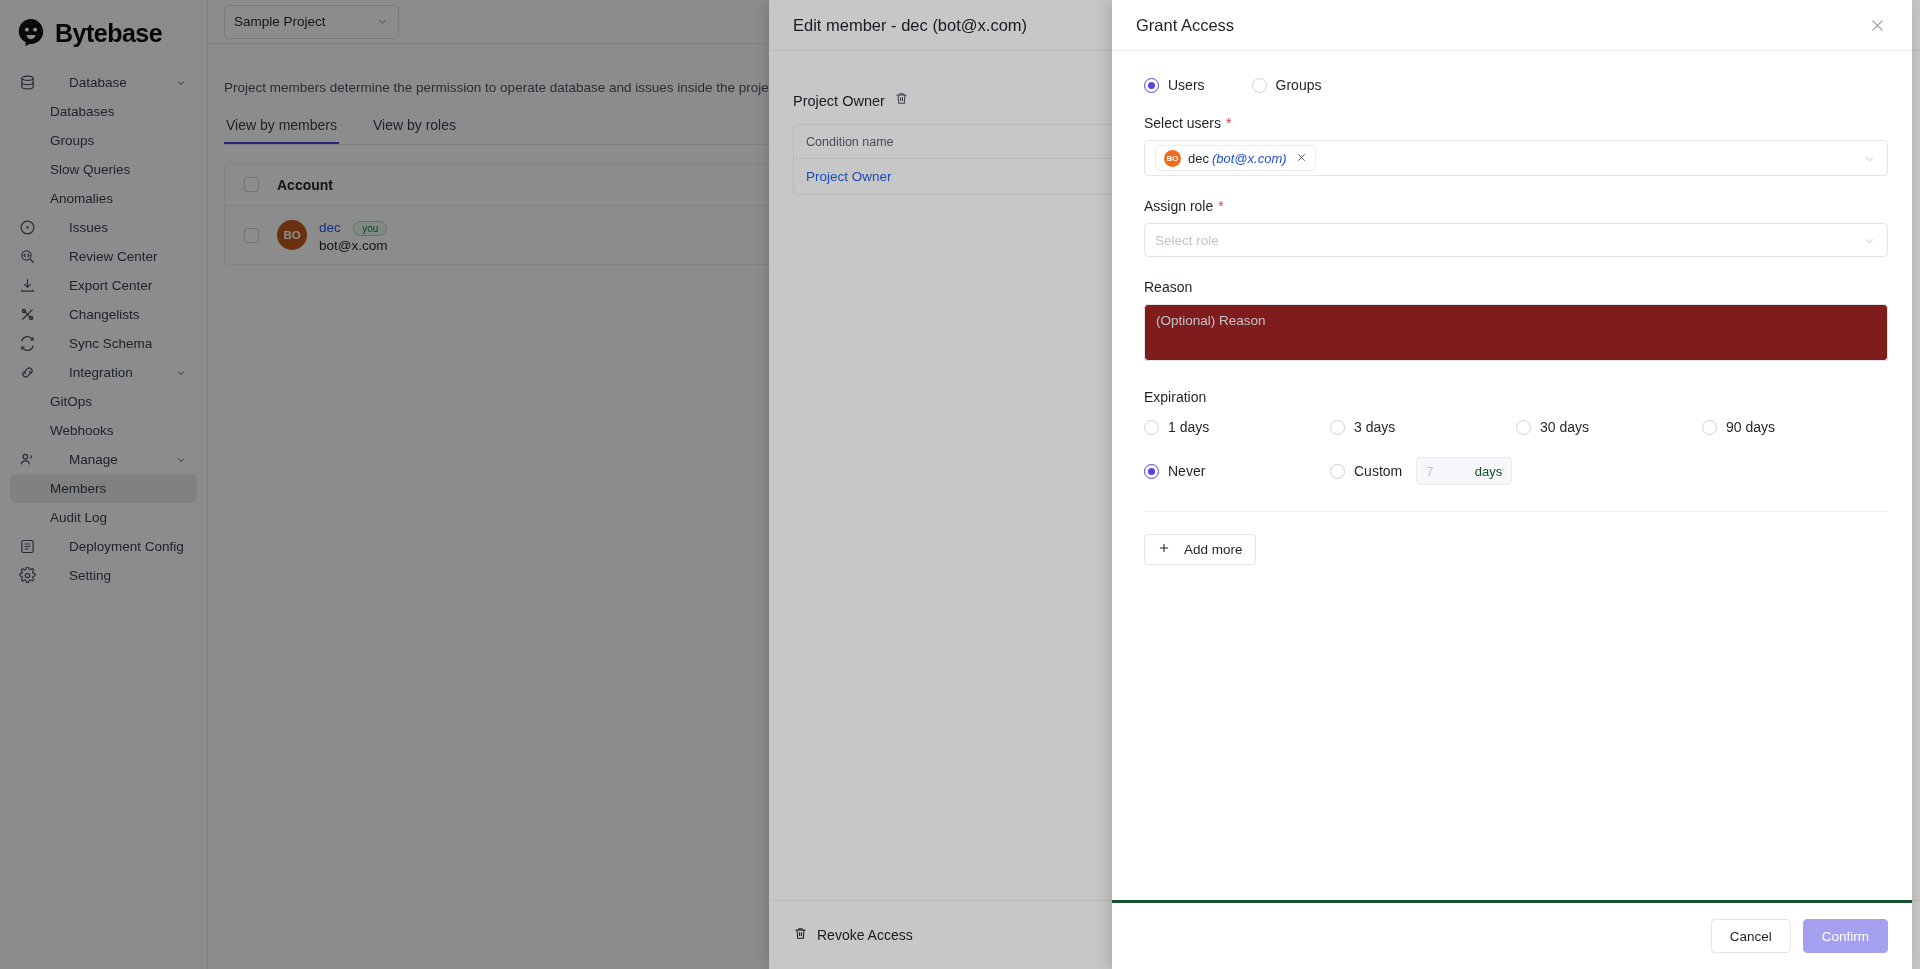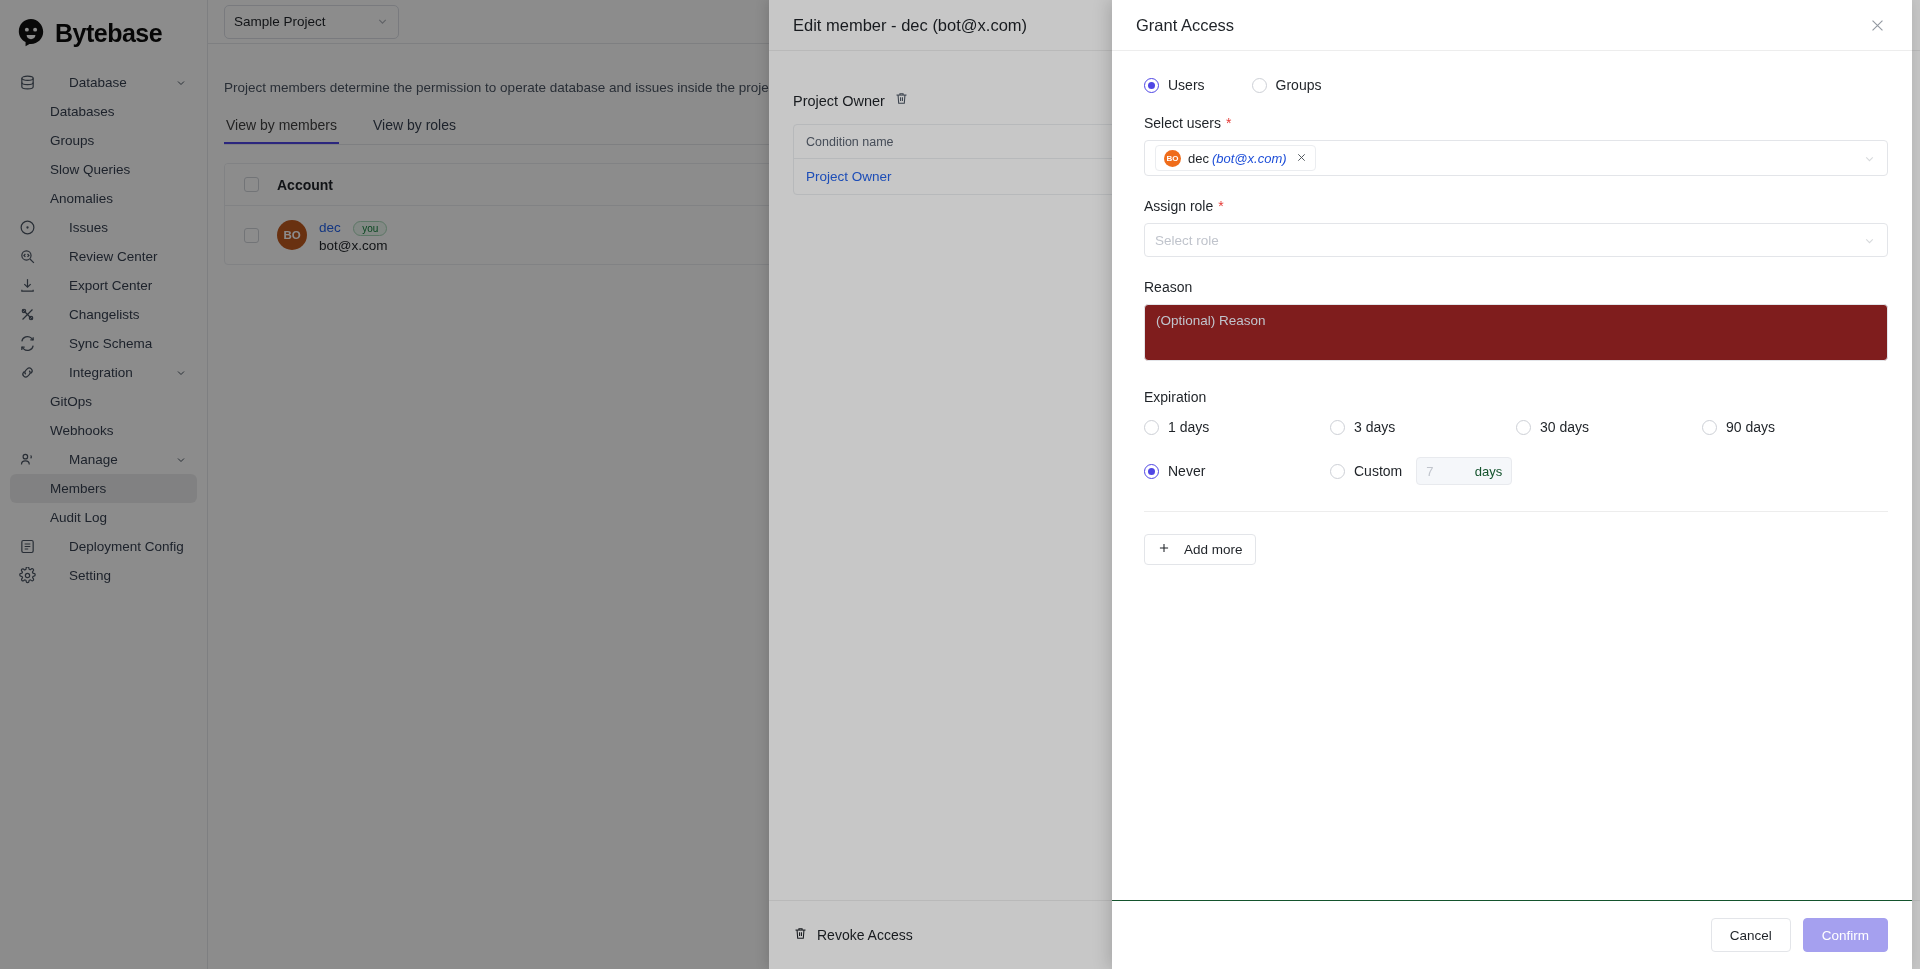--- a/index.html
+++ b/index.html
@@ -140,21 +140,21 @@
              display:flex; align-items:center; justify-content:space-between; padding: 0 9px; margin-left: 14px;}
   .num-val { font-size: 13px; color:#c0c4cc;}
   .num-suf { font-size: 13px; color:#14532d;}
 
   .sep { height:1px; background:#ededed; margin: 26px 0 0 0; }
   .add-more {
     margin-top: 22px; height: 31px; border:1px solid #e3e5e9; border-radius:4px; background:#fff;
     display:inline-flex; align-items:center; gap:13px; padding: 0 12px; font-size:13.5px; color:#1f2328; cursor:pointer;
   }
 
-  .dr-foot { height: 69px; border-top:1px solid #14532d; display:flex; align-items:center; justify-content:flex-end; gap:12px; padding: 0 24px; flex:none;}
+  .dr-foot { height: 69px; border-top:3px solid #14532d; display:flex; align-items:center; justify-content:flex-end; gap:12px; padding: 0 24px; flex:none;}
   .btn { height: 34px; border-radius: 4px; font-size: 13.5px; padding: 0 18px; display:flex; align-items:center; cursor:pointer;}
   .btn-cancel { border:1px solid #e3e5e9; background:#fff; color:#1f2328;}
   .btn-confirm { background:#a5a0ef; color:#fff; border:1px solid #a5a0ef;}
 </style>
 </head>
 <body>
 
 <div id="app">
 
   <div class="base-layer">

